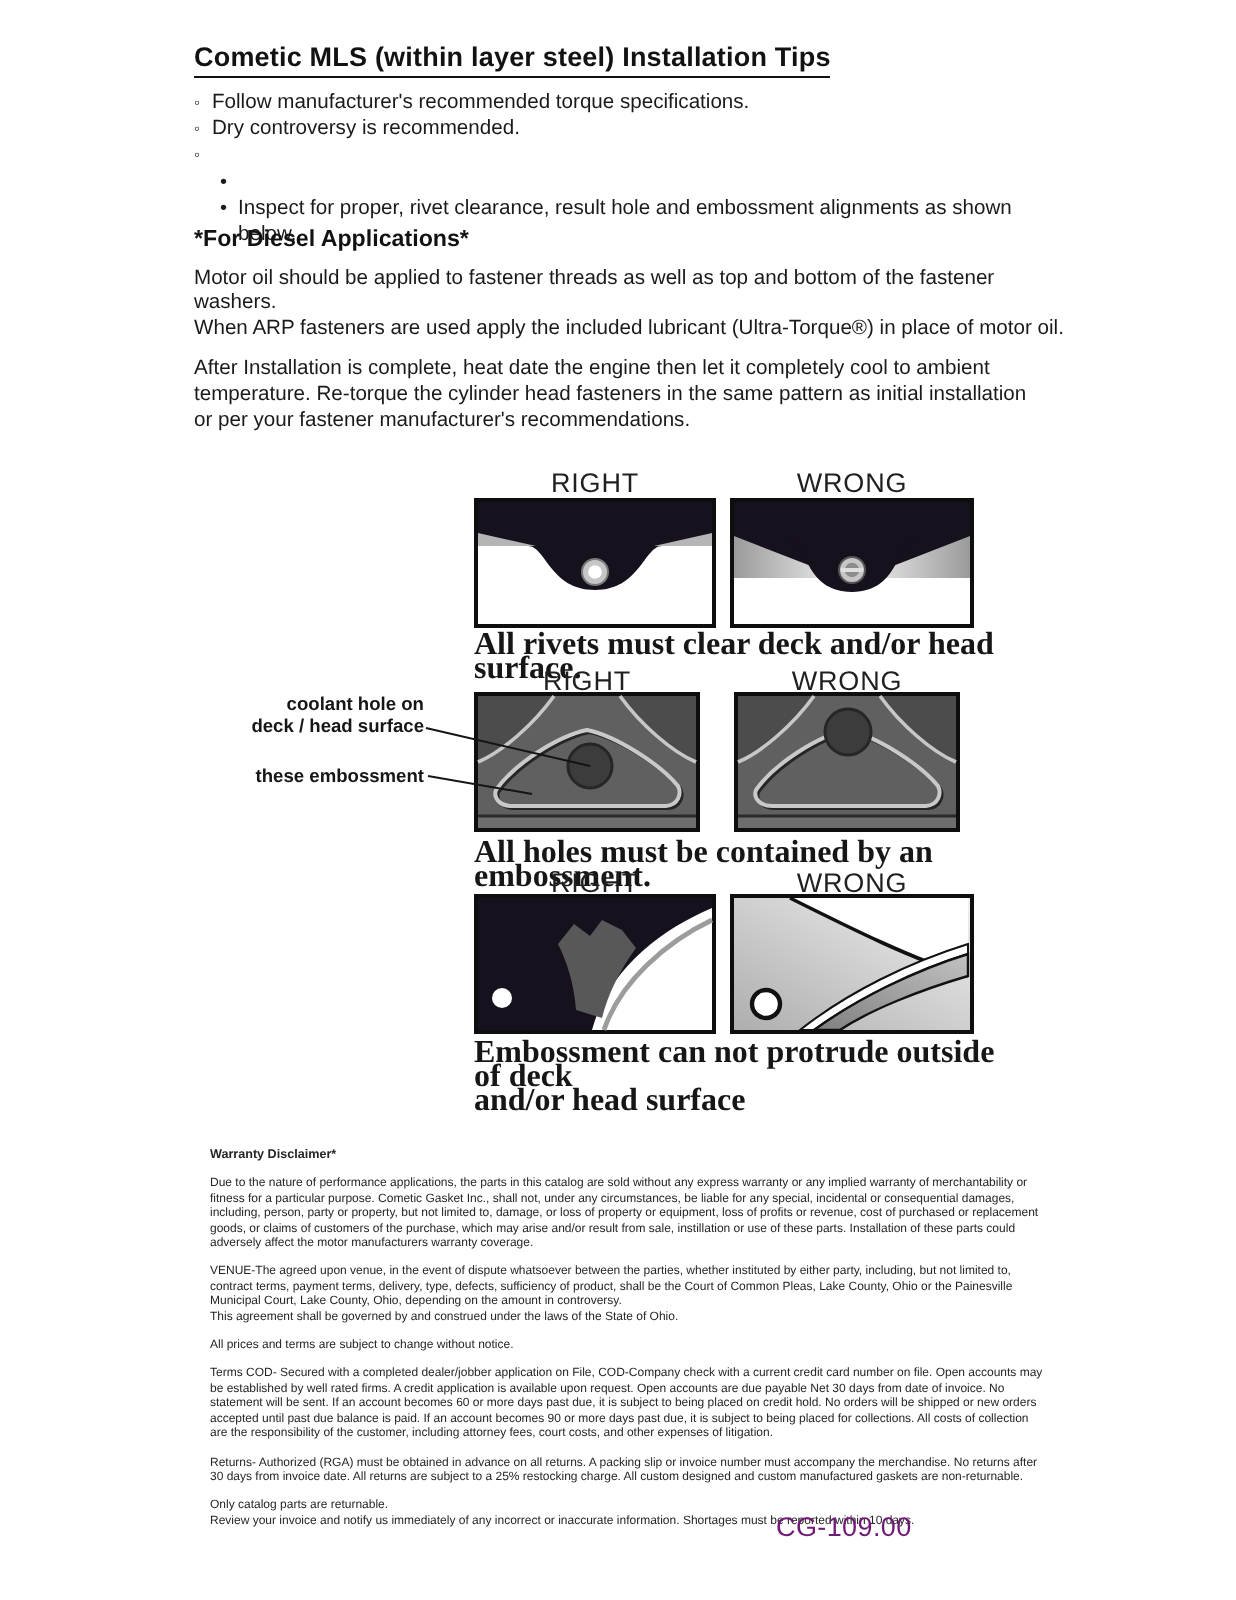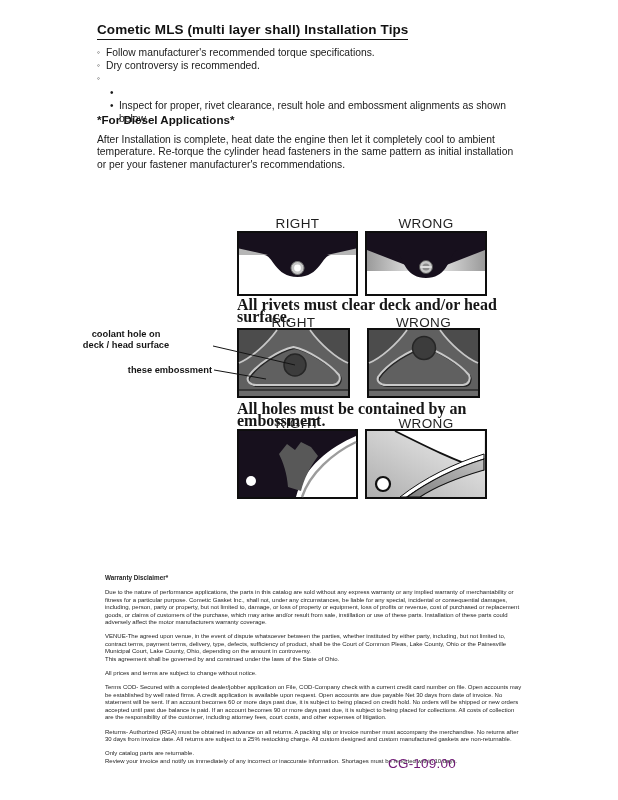--- a/index.html
+++ b/index.html
@@ -16,42 +16,42 @@
   .bullets { margin-top:6px; font-size:10.3px; line-height:13.2px; color:#1a1a1a; }
   .b-row { display:flex; }
   .b-marker { width:9px; flex:none; font-size:8.5px; line-height:13.2px; }
   .b-sub { margin-left:13px; }
   .b-sub .b-marker { font-size:10px; }
   
   .diesel { position:absolute; left:97px; top:114px; width:438px; font-size:10.3px; line-height:12.6px; color:#1a1a1a; }
   .diesel-h { font-size:11.6px; font-weight:bold; margin:0 0 7px 0; color:#121212; }
   .para { margin:0 0 8px 0; white-space:pre-line; }
   
-  .figures { position:absolute; left:0; top:213px; width:498px; height:335px; }
+  .figures { position:absolute; left:0; top:231px; width:498px; height:335px; }
   .fig-h { position:absolute; font-size:13.5px; color:#1f1f1f; text-align:center; letter-spacing:0.4px; }
   .fig-box { position:absolute; }
   .fig-box svg { display:block; }
   .fig-cap { position:absolute; font-size:16px; font-weight:bold; color:#161616; line-height:12px;font-family:Liberation Serif, serif; }
   .callout { position:absolute; font-size:9.3px; font-weight:bold; text-align:right; line-height:11px; color:#161616; }
   .leader-overlay { position:absolute; left:0; top:0; width:618px; height:335px; pointer-events:none; }
   
   .disclaimer { position:absolute; left:105px; top:574px; width:442px; font-size:6px; line-height:7.4px; color:#252525; }
   .disc-h { font-weight:bold; font-size:6.3px; margin:0 0 8px 0; }
   .disc-p { margin:0 0 7px 0; white-space:pre-line; }
   .disc-line { margin:0; white-space:pre-line; }
   
   .code { position:absolute; left:388px; top:756px; font-size:13.5px; color:#701a75; letter-spacing:0.2px; }
 </style>
 </head>
 <body>
 
 <div class="page">
 
   <div class="intro">
-    <div class="title">Cometic MLS (multi layer shall) Installation Tips</div>
+    <div class="title">Cometic MLS (within layer steel) Installation Tips</div>
     <div class="bullets">
       <div class="b-row">
         <span class="b-marker">◦</span>
         <span>Follow manufacturer's recommended torque specifications.</span>
       </div>
       <div class="b-row">
         <span class="b-marker">◦</span>
         <span>Dry controversy is recommended.</span>
       </div>
       <div class="b-row">
@@ -62,20 +62,22 @@
       </div>
       <div class="b-row b-sub">
         <span class="b-marker">•</span>
         <span>Inspect for proper, rivet clearance, result hole and embossment alignments as shown below.</span>
       </div>
     </div>
   </div>
 
   <div class="diesel">
     <div class="diesel-h">*For Diesel Applications*</div>
+    <p class="para">Motor oil should be applied to fastener threads as well as top and bottom of the fastener washers.
+When ARP fasteners are used apply the included lubricant (Ultra-Torque®) in place of motor oil.</p>
     <p class="para">After Installation is complete, heat date the engine then let it completely cool to ambient
 temperature. Re-torque the cylinder head fasteners in the same pattern as initial installation
 or per your fastener manufacturer's recommendations.</p>
   </div>
 
   <div class="figures">
 
     <div class="fig-h" style="left:237px;top:3px;width:121px;">RIGHT</div>
     <div class="fig-h" style="left:365px;top:3px;width:122px;">WRONG</div>
 
@@ -141,21 +143,21 @@
         <path d="M2,2 H40 C30,16 14,30 2,35 Z" style="fill:var(--bore-gray,#4c4c4c)"></path>
         <path d="M40,2 C30,16 14,30 2,35" stroke="#c7c7c7" stroke-width="1.8" fill="none"></path>
         <path d="M111,2 H73 C83,16 99,30 111,35 Z" style="fill:var(--bore-gray,#4c4c4c)"></path>
         <path d="M73,2 C83,16 99,30 111,35" stroke="#c7c7c7" stroke-width="1.8" fill="none"></path>
         <path d="M12.2,50.2 C21.2,37.2 43.2,23.2 57.7,20.2 C72.2,23.2 94.2,37.2 103.2,48.2 C105.2,52.2 103.2,57.7 97.2,58.2 L20.2,58.2 C14.2,58.2 10.7,54.2 12.2,50.2 Z" stroke="#262626" stroke-width="1.6" fill="none"></path>
         <path d="M11,49 C20,36 42,22 56.5,19 C71,22 93,36 102,47 C104,51 102,56.5 96,57 L19,57 C13,57 9.5,53 11,49 Z" style="stroke:var(--emboss-line,#c9c9c9)" stroke-width="2" fill="none"></path>
         <circle cx="57" cy="20" r="11.5" style="fill:var(--hole-dark,#3c3c3c)" stroke="#262626" stroke-width="1.5"></circle>
       </svg>
     </div>
 
-    <div class="callout" style="left:40px;top:116px;width:172px;white-space:pre-line;text-align:center;">coolant hole on
+    <div class="callout" style="left:40px;top:116px;width:172px;white-space:pre-line;">coolant hole on
 deck / head surface</div>
     <div class="callout" style="left:40px;top:152px;width:172px;">these embossment</div>
 
     <svg class="leader-overlay">
       <line x1="213" y1="133" x2="295" y2="152" stroke="#141414" stroke-width="1"></line>
       <line x1="214" y1="157" x2="266" y2="166" stroke="#141414" stroke-width="1"></line>
     </svg>
 
     <div class="fig-cap" style="left:237px;top:190px;width:243px;text-align:left;">All holes must be contained by an embossment.</div>
 
@@ -187,20 +189,22 @@
         <rect x="2" y="2" width="118" height="66" fill="url(#gb-deck)"></rect>
         <path d="M30,2 H119 V40 C91,32 58,16 30,2 Z" fill="#ffffff"></path>
         <path d="M30,2 C60,17 92,33 119,41" stroke="#111111" stroke-width="1.8" fill="none"></path>
         <path d="M35,68 C59,49 90,34 119,25 L119,30 C93,38 64,52 42,68 Z" fill="#ffffff" stroke="#111111" stroke-width="1"></path>
         <path d="M42,68 C64,52 93,38 119,30 L119,41 C95,48 70,58 55,68 Z" fill="url(#gb-emb)" stroke="#111111" stroke-width="1.2"></path>
         <circle cx="18" cy="55" r="7" fill="#ffffff" stroke="#111111" stroke-width="2.2"></circle>
         <rect x="1" y="1" width="120" height="68" fill="none" stroke="#0e0e0e" stroke-width="2"></rect>
       </svg>
     </div>
 
+    <div class="fig-cap" style="left:237px;top:290px;white-space:pre-line;">Embossment can not protrude outside of deck
+and/or head surface</div>
   </div>
 
   <div class="disclaimer">
     <div class="disc-h">Warranty Disclaimer*</div>
     <p class="disc-p">Due to the nature of performance applications, the parts in this catalog are sold without any express warranty or any implied warranty of merchantability or
 fitness for a particular purpose.  Cometic Gasket Inc., shall not, under any circumstances, be liable for any special, incidental or consequential damages,
 including, person, party or property, but not limited to, damage, or loss of property or equipment, loss of profits or revenue, cost of purchased or replacement
 goods, or claims of customers of the purchase, which may arise and/or result from sale, instillation or use of these parts.  Installation of these parts could
 adversely affect the motor manufacturers warranty coverage.</p>
     <p class="disc-p">VENUE-The agreed upon venue, in the event of dispute whatsoever between the parties, whether instituted by either party, including, but not limited to,

